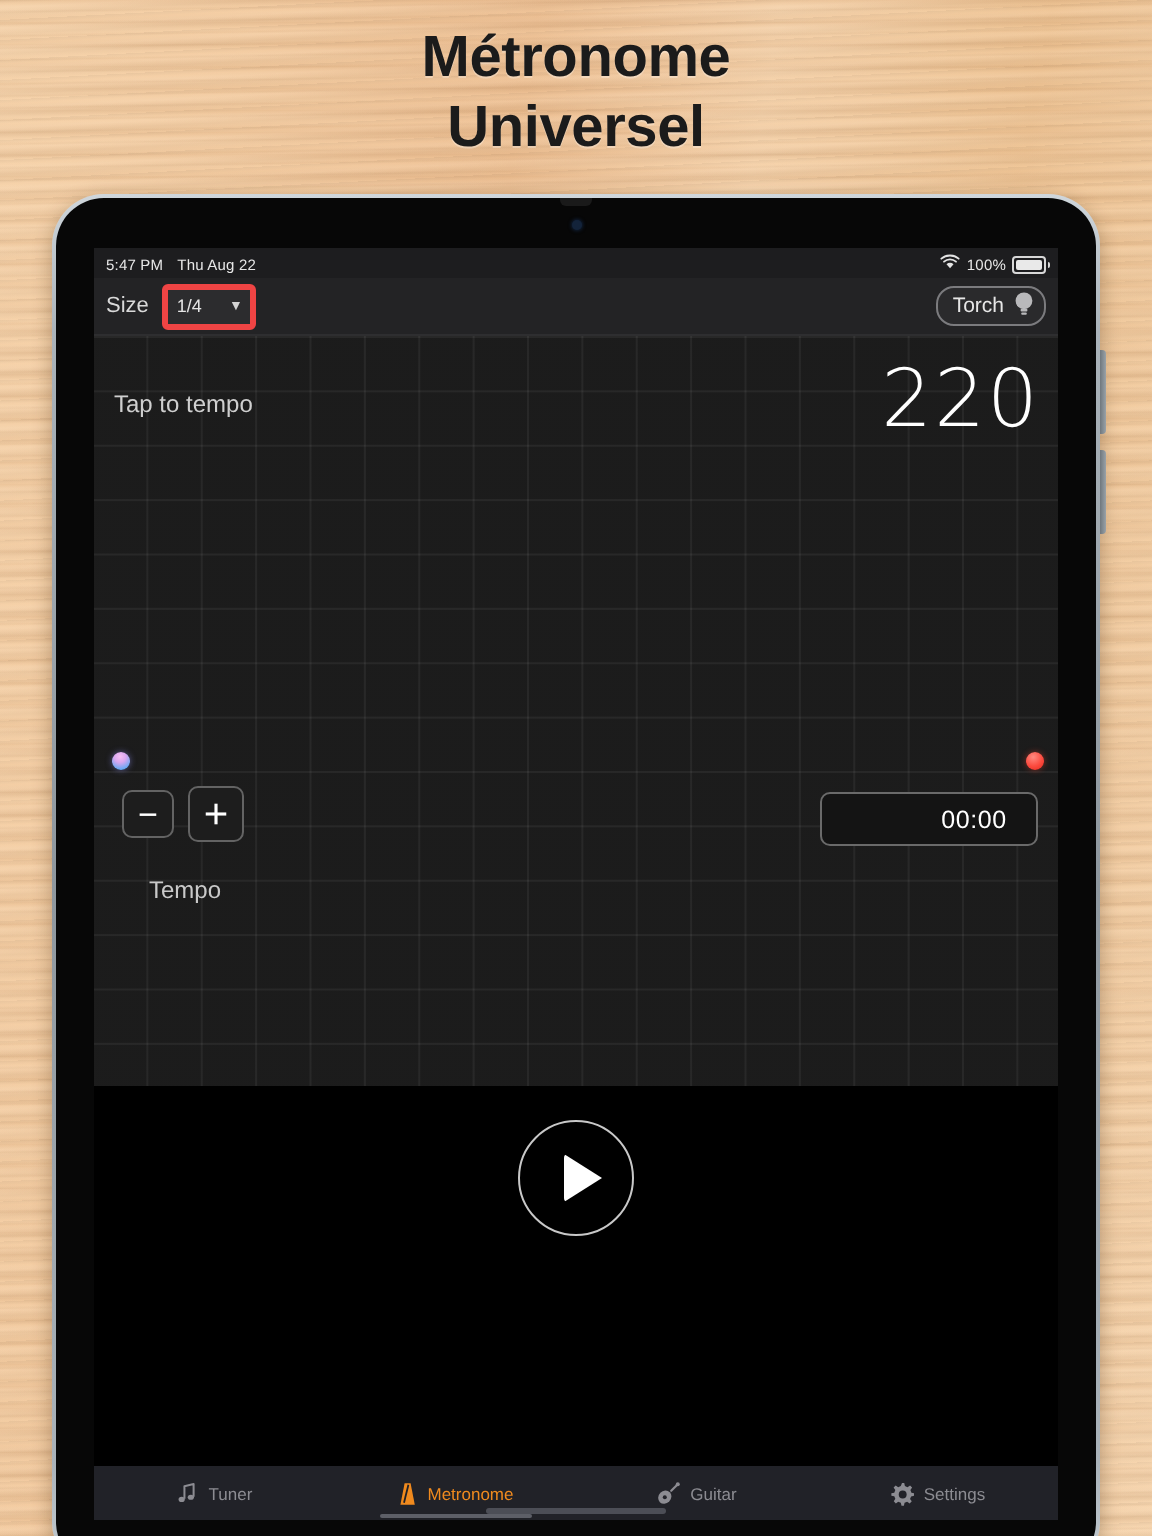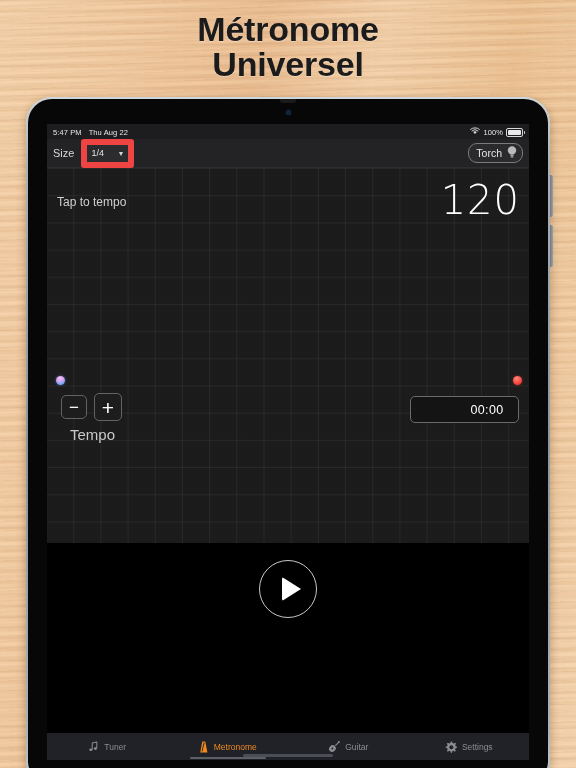--- a/index.html
+++ b/index.html
@@ -49,21 +49,21 @@
   
   #title {
     position: absolute;
     top: 12px;
     left: 0;
     width: 576px;
     text-align: center;
     z-index: 5;
     color: #1b1b1b;
     font-weight: bold;
-    font-size: 34px;
+    font-size: 29px;
     line-height: 35px;
     letter-spacing: -0.2px;
     text-shadow: 0 1px 0 rgba(255,255,255,0.30);
   }
   #title .l2 { display: block; }
 
   
   #tablet {
     position: absolute;
     left: 26px;
@@ -171,21 +171,21 @@
     border-bottom: 1px solid #2e2e30;
   }
   #tb-left { display: flex; align-items: center; gap: 7px; }
   #size-label { color: #d9d9d9; font-size: 11px; }
   #size-select {
     display: flex; align-items: center; justify-content: space-between;
     gap: 6px;
     min-width: 33px;
     height: 17px;
     padding: 0 4px;
-    border: 6px solid #ef4444;
+    border: 3px solid #ef4444;
     border-radius: 3px;
     background: #2c2c2e;
     color: #e4e4e4;
     font-size: 9px;
   }
   .caret { font-size: 7px; color:#d3d3d3; line-height:1; }
   #torch-btn {
     display: flex; align-items: center; gap: 4px;
     height: 18px;
     padding: 0 4px 0 7px;
@@ -266,23 +266,23 @@
     color: #ffffff;
     display: flex;
     align-items: center;
     justify-content: center;
     font-weight: 300;
     line-height: 1;
   }
   #minus-btn { width: 24px; height: 22px; font-size: 17px; }
   #plus-btn  { width: 26px; height: 26px; font-size: 21px; }
   #tempo-label {
-    margin-top: 5px;
+    margin-top: 17px;
     color: #c9c9c9;
-    font-size: 15px;
+    font-size: 12px;
     margin-left: 2px;
   }
 
   #timer-box {
     position: absolute;
     right: 10px;
     top: 228px;
     width: 62px;
     height: 25px;
     border: 1px solid #6a6a6a;
@@ -428,21 +428,21 @@
               <rect x="4.6" y="11.2" width="2.8" height="1.2" rx=".5" fill="#b9b9bb"></rect>
             </svg>
           </span>
         </div>
       </div>
 
       <div id="grid-panel">
         <div id="grid-lines"></div>
 
         <div id="tap-tempo">Tap to tempo</div>
-        <div id="bpm">120</div>
+        <div id="bpm">220</div>
 
         <div class="dot" id="dot-left"></div>
         <div class="dot" id="dot-right"></div>
 
         <div id="tempo-controls">
           <div id="tempo-btn-row">
             <div class="step-btn" id="minus-btn">−</div>
             <div class="step-btn" id="plus-btn">+</div>
           </div>
           <div id="tempo-label">Tempo</div>

